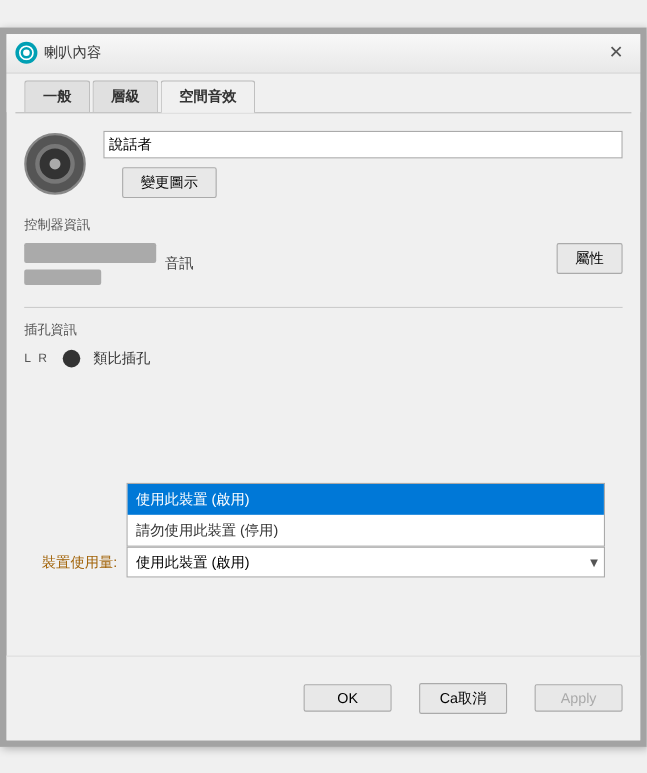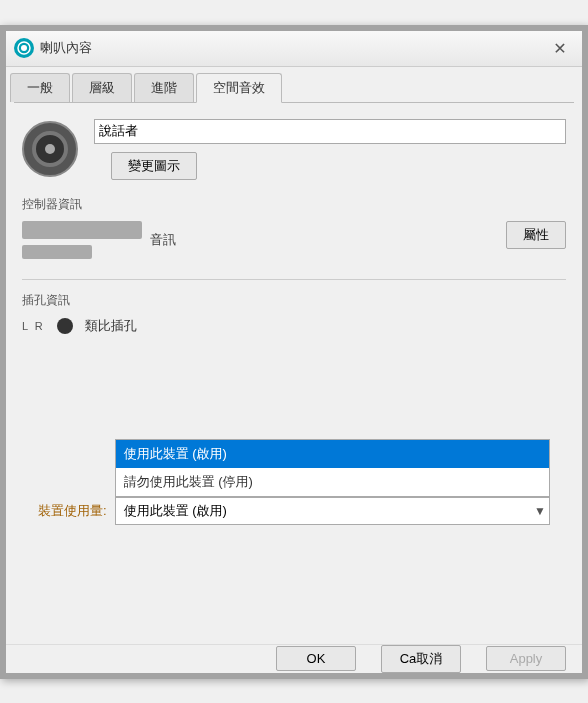--- a/index.html
+++ b/index.html
@@ -55,23 +55,24 @@
       align-items: center;
       justify-content: center;
       cursor: pointer;
       border-radius: 2px;
       font-size: 16px;
       color: #555;
     }
     .tabs {
       display: flex;
       background: #f0f0f0;
-      padding: 6px 8px 0 4px;
+      padding: 6px 8px 0 16px;
       gap: 2px;
       flex-shrink: 0;
+      font-weight: bold;
     }
     .tab {
       padding: 5px 16px;
       border: 1px solid #bbb;
       border-bottom: none;
       background: #e0e0e0;
       cursor: pointer;
       font-size: 13px;
       color: #333;
       border-radius: 3px 3px 0 0;
@@ -260,21 +261,21 @@
       color: #333;
     }
     .dropdown-item.selected {
       background: #0078d7;
       color: white;
     }
     .footer-buttons {
       display: flex;
       justify-content: flex-end;
       align-items: center;
-      padding: 0 16px;
+      padding: 24px 16px;
       gap: 8px;
       background: #f0f0f0;
       border-top: 1px solid #ddd;
     }
     .footer-buttons .btn {
       min-width: 80px;
     }
     .btn-apply {
       color: #aaa;
       background: #e8e8e8;
@@ -295,21 +296,20 @@
         <circle cx="7" cy="7" r="3" fill="white"></circle>
       </svg>
     </div>
     <span class="title-bar-text">喇叭內容</span>
     <div class="title-bar-close">✕</div>
   </div>
 
   <div class="tabs">
     <div class="tab">一般</div>
     <div class="tab">層級</div>
-    <div class="tab">進階</div>
     <div class="tab active">空間音效</div>
   </div>
   <div class="tab-border"></div>
 
   <div class="content">
 
     <div class="speaker-section">
       <div class="speaker-icon">
         <div class="speaker-icon-inner">
           <div class="speaker-icon-dot"></div>

